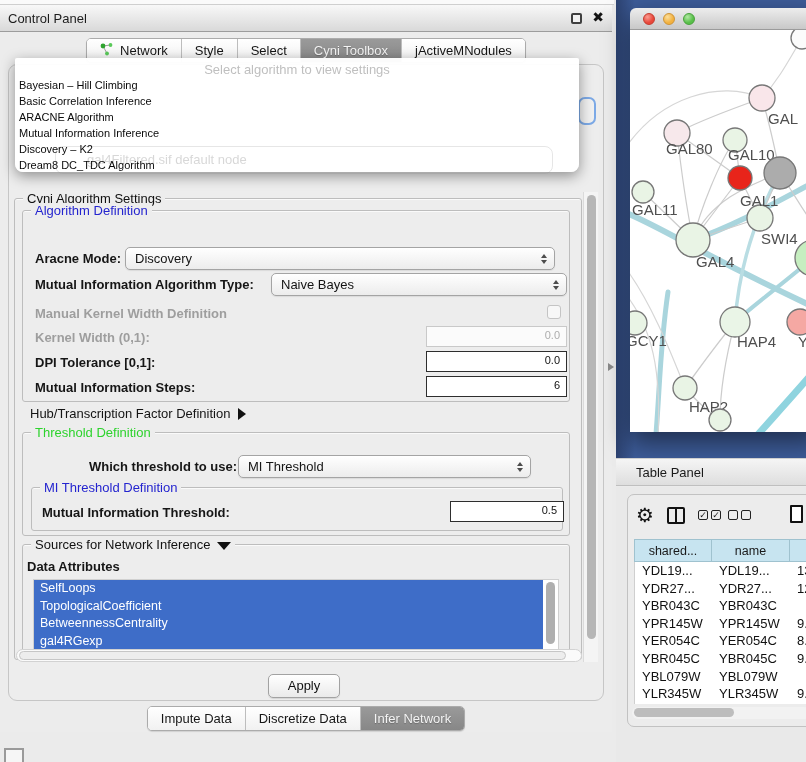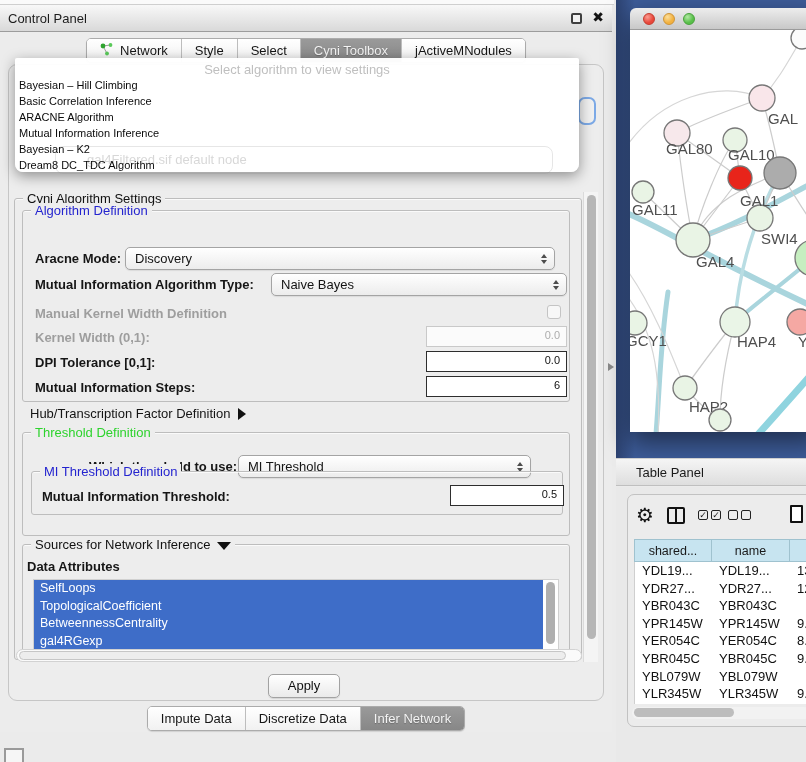--- a/index.html
+++ b/index.html
@@ -199,21 +199,21 @@
 
         <span class="lbl" style="left:66px;top:26px;">Which threshold to use:</span>
         <div class="combo" style="left:215px;top:22px;width:293px;">
           <span>MI Threshold</span>
           <span class="spin">
               <i class="up"></i>
               <i class="dn"></i>
             </span>
         </div>
 
-        <div class="group" style="left:8px;top:38px;width:532px;height:44px;">
+        <div class="group" style="left:8px;top:54px;width:532px;height:44px;">
           <span class="gtitle blue">MI Threshold Definition</span>
           <span class="lbl" style="left:10px;top:17px;">Mutual Information Threshold:</span>
           <div class="field" style="left:418px;top:13px;width:114px;">0.5</div>
         </div>
       </div>
 
       <div class="group" style="left:8px;top:352px;width:548px;height:126px;">
         <span class="gtitle"><span>Sources for Network Inference</span><span class="tri-d"></span></span>
         <span class="lbl" style="left:4px;top:14px;">Data Attributes</span>
         <div class="attr-list" style="left:10px;top:34px;width:526px;height:72px;">
@@ -253,21 +253,21 @@
 
     <div class="popup">
       <div class="popup-ph">Select algorithm to view settings</div>
       <div class="ghost-outline"></div>
       <div class="ghost-line">gal4Filtered.sif default node</div>
       <div class="algo-wrap">
         <div class="algo-item">Bayesian – Hill Climbing</div>
         <div class="algo-item">Basic Correlation Inference</div>
         <div class="algo-item sel">ARACNE Algorithm</div>
         <div class="algo-item">Mutual Information Inference</div>
-        <div class="algo-item">Bayesian – K2</div>
+        <div class="algo-item">Discovery – K2</div>
         <div class="algo-item">Dream8 DC_TDC Algorithm</div>
       </div>
     </div>
     <div class="ghost-combo"></div>
   </section>
 
   <div class="splitter-arrow"></div>
 
   <div class="desktop"></div>
   <section class="net-window">

